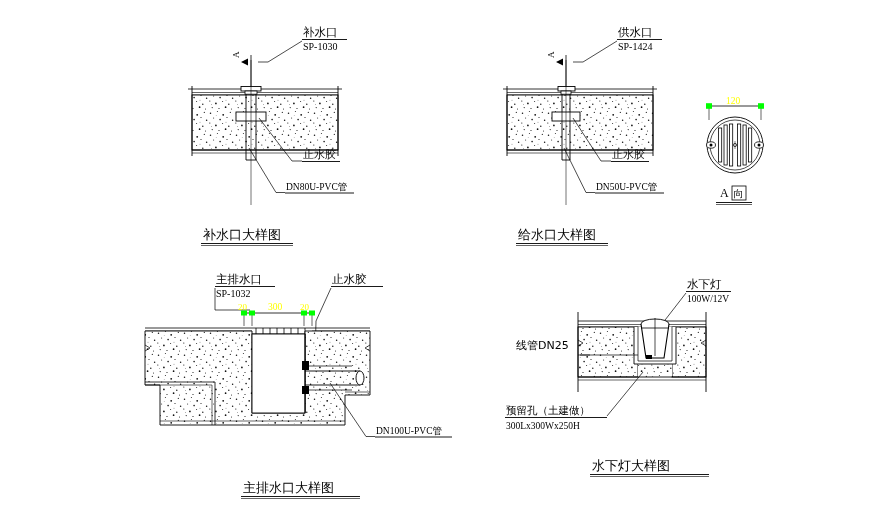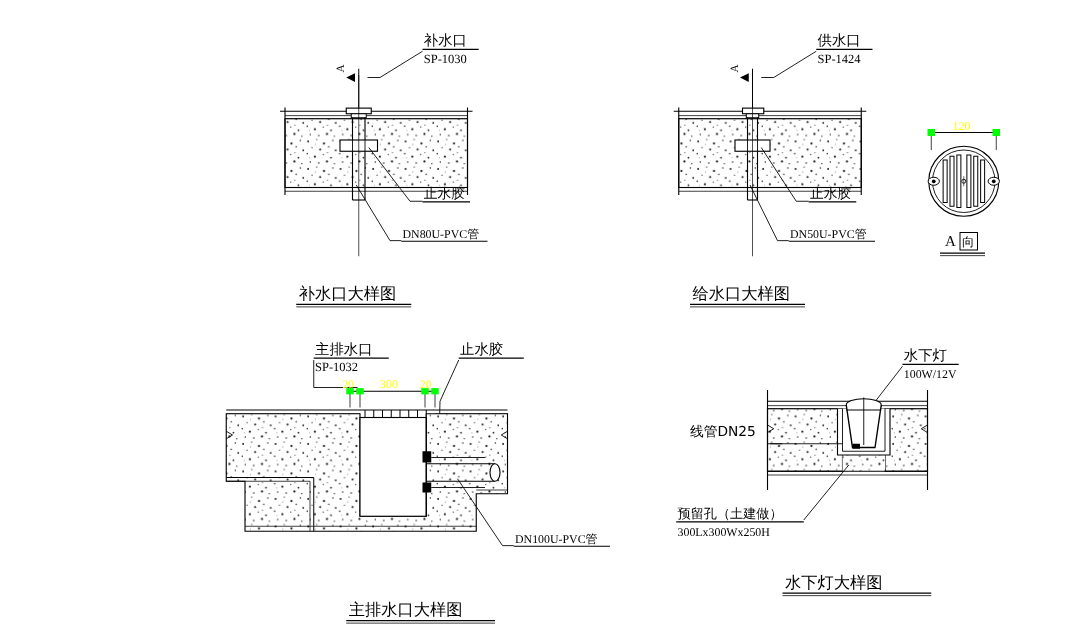--- a/index.html
+++ b/index.html
@@ -1,18 +1,18 @@
 <!DOCTYPE html>
 <html><head>
 <meta charset="utf-8">
 <style>
   html,body{margin:0;padding:0;background:#ffffff;}
   body{width:870px;height:512px;position:relative;overflow:hidden;
        font-family:"Liberation Sans","DejaVu Sans",sans-serif;}
-  #sheet{position:absolute;left:0;top:0;width:832px;height:512px;margin-left:36px;}
+  #sheet{position:absolute;left:0;top:0;width:832px;height:512px;}
   svg{display:block;}
   .cn{font-family:"DejaVu Sans","Liberation Sans",sans-serif;}
   .lat{font-family:"Liberation Serif","DejaVu Serif",serif;}
 </style>
 </head>
 <body>
 
 <div id="sheet">
 <svg width="870" height="512" viewBox="0 0 870 512">
   <defs>

